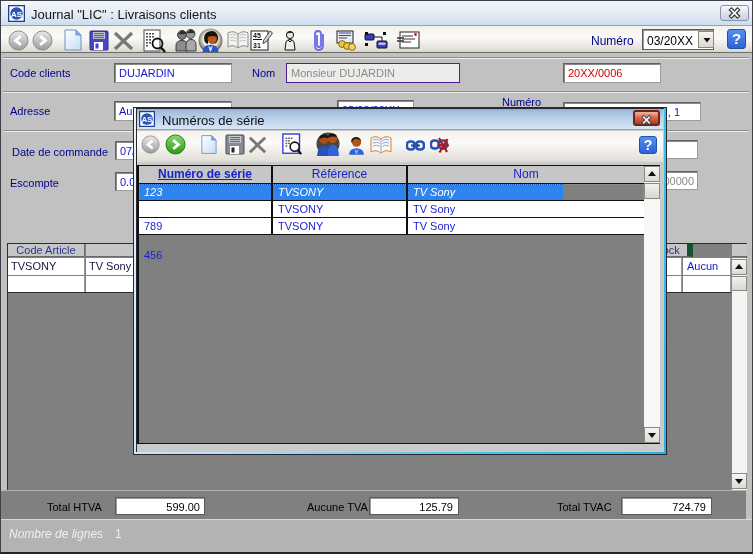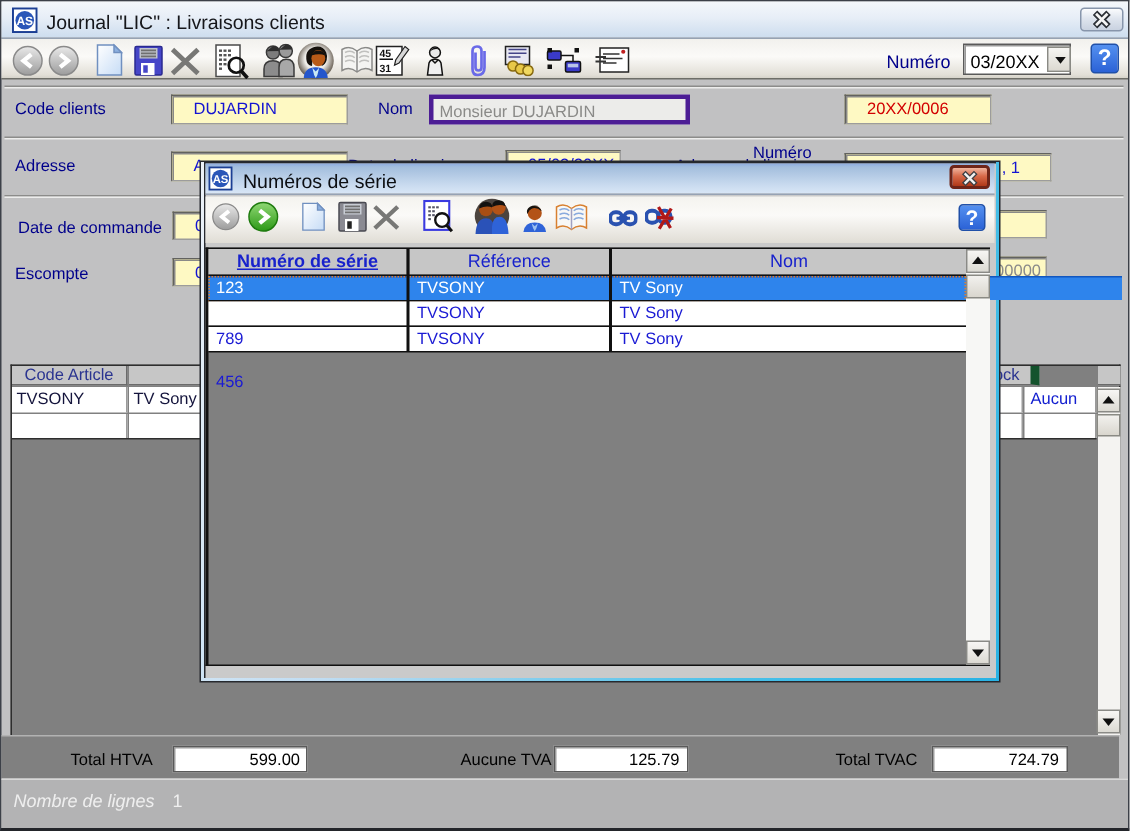--- a/index.html
+++ b/index.html
@@ -1,19 +1,19 @@
 <!DOCTYPE html>
 <html><head><meta charset="utf-8">
 <style>
 * { margin:0; padding:0; box-sizing:border-box; }
 html,body { width:753px; height:554px; overflow:hidden; }
 body { font-family:"Liberation Sans", sans-serif; position:relative; background:#C1C1C2; }
 .abs { position:absolute; }
 .lbl { position:absolute; font-size:11px; color:#00008B; }
-.inp { position:absolute; background:#fef9c3; border:1px solid #9c9c9c; border-top-color:#62625f; border-left-color:#62625f; box-shadow:inset 1px 1px 0 #8a8a88; font-size:11px; color:#1414d2; padding:3px 4px 0 14px; }
+.inp { position:absolute; background:#ffffff; border:1px solid #9c9c9c; border-top-color:#62625f; border-left-color:#62625f; box-shadow:inset 1px 1px 0 #8a8a88; font-size:11px; color:#1414d2; padding:3px 4px 0 4px; }
 .sep { position:absolute; left:3px; width:746px; height:2px; border-top:1px solid #8c8c8a; border-bottom:1px solid #ededec; }
 .sbbtn { position:absolute; width:16px; height:16px; background:linear-gradient(#f7f6f4,#dcdad3); border:1px solid #8a8a86; }
 </style></head>
 <body>
 
 <div class="abs" style="left:0;top:0;width:753px;height:554px;border:1px solid #3c4048;border-bottom:2px solid #23252a;"></div>
 
 <div class="abs" style="left:1px;top:1px;width:751px;height:25px;background:linear-gradient(#f4f7fb,#e7eef7 45%,#cdddee);border-bottom:1px solid #96a2b2;">
   <svg class="abs" style="left:7px;top:4px" width="17" height="17" viewBox="0 0 17 17">
     <rect x="0.5" y="0.5" width="16" height="16" fill="#fff" stroke="#1c3f94" stroke-width="1.6"></rect>
@@ -162,21 +162,21 @@
 </div>
 <div class="abs" style="left:727px;top:29px;width:19px;height:20px;background:linear-gradient(#5490f0,#2b62d6);border:1px solid #2050a8;border-radius:3px;color:#fff;font-size:15px;font-weight:bold;text-align:center;line-height:18px;">?</div>
 
 <div class="sep" style="top:57px;"></div>
 <div class="sep" style="top:91px;"></div>
 <div class="sep" style="top:130px;"></div>
 
 <div class="lbl" style="left:10px;top:67px;">Code clients</div>
 <div class="inp" style="left:114px;top:63px;width:118px;height:20px;">DUJARDIN</div>
 <div class="lbl" style="left:252px;top:67px;">Nom</div>
-<div class="abs" style="left:286px;top:63px;width:174px;height:20px;background:#ececea;border:3px solid #4c1d95;font-size:11px;color:#8a8a88;padding:3px 0 0 4px;">Monsieur DUJARDIN</div>
+<div class="abs" style="left:286px;top:63px;width:174px;height:20px;background:#ececea;border:1px solid #4c1d95;font-size:11px;color:#8a8a88;padding:3px 0 0 4px;">Monsieur DUJARDIN</div>
 <div class="lbl" style="left:502px;top:80px;margin-top:16px;">Numéro</div>
 <div class="inp" style="left:563px;top:63px;width:98px;height:20px;color:#d20000;padding-right:7px;">20XX/0006</div>
 
 <div class="lbl" style="left:10px;top:105px;">Adresse</div>
 <div class="lbl" style="left:232px;top:105px;">Date de livraison</div>
 <div class="inp" style="left:337px;top:100px;width:77px;height:20px;">05/03/20XX</div>
 <div class="lbl" style="left:450px;top:105px;">Adresse de livraison</div>
 <div class="inp" style="left:114px;top:101px;width:118px;height:20px;">Aucune</div>
 <div class="inp" style="left:563px;top:102px;width:138px;height:19px;text-align:right;padding-right:20px;">,&nbsp;1</div>
 
@@ -331,21 +331,21 @@
    </div>
 
    <div class="abs" style="left:0;top:56px;width:523px;height:279px;background:#808080;border:1px solid #101010;border-left-width:2px;border-right:none;padding-left:24px;">
     <div class="abs" style="left:0;top:0;width:132px;height:17px;background:#C6C6C6;text-align:center;font-size:12px;font-weight:bold;color:#1822cc;line-height:16px;"><span style="text-decoration:underline;">Numéro de série</span></div>
     <div class="abs" style="left:134px;top:0;width:133px;height:17px;background:#C6C6C6;text-align:center;font-size:12px;color:#1822cc;line-height:16px;">Référence</div>
     <div class="abs" style="left:269px;top:0;width:236px;height:17px;background:#C6C6C6;text-align:center;font-size:12px;color:#1822cc;line-height:16px;">Nom</div>
     <div class="abs" style="left:132px;top:0;width:2px;height:68px;background:#101010;z-index:3;"></div>
     <div class="abs" style="left:267px;top:0;width:2px;height:68px;background:#101010;z-index:3;"></div>
     <div class="abs" style="left:0;top:17px;width:505px;height:1px;background:#101010;"></div>
 
-    <div class="abs" style="left:0;top:18px;width:609px;height:16px;background:#2e84ec;border-top:1px solid #1157c0;">
+    <div class="abs" style="left:0;top:18px;width:424px;height:16px;background:#2e84ec;border-top:1px solid #1157c0;font-style:italic;">
       <div class="abs" style="left:5px;top:1px;font-size:11px;color:#fff;">123</div>
       <div class="abs" style="left:139px;top:1px;font-size:11px;color:#fff;">TVSONY</div>
       <div class="abs" style="left:274px;top:1px;font-size:11px;color:#fff;">TV Sony</div>
       <div class="abs" style="left:0;top:-1px;width:505px;height:17px;border:1px dotted #e08030;"></div>
     </div>
     <div class="abs" style="left:0;top:34px;width:505px;height:1px;background:#101010;"></div>
 
     <div class="abs" style="left:0;top:35px;width:505px;height:16px;background:#fff;">
       <div class="abs" style="left:5px;top:0;font-size:11px;color:#1a1ad4;margin-top:48px;">456</div>
       <div class="abs" style="left:139px;top:2px;font-size:11px;color:#1a1ad4;">TVSONY</div>

